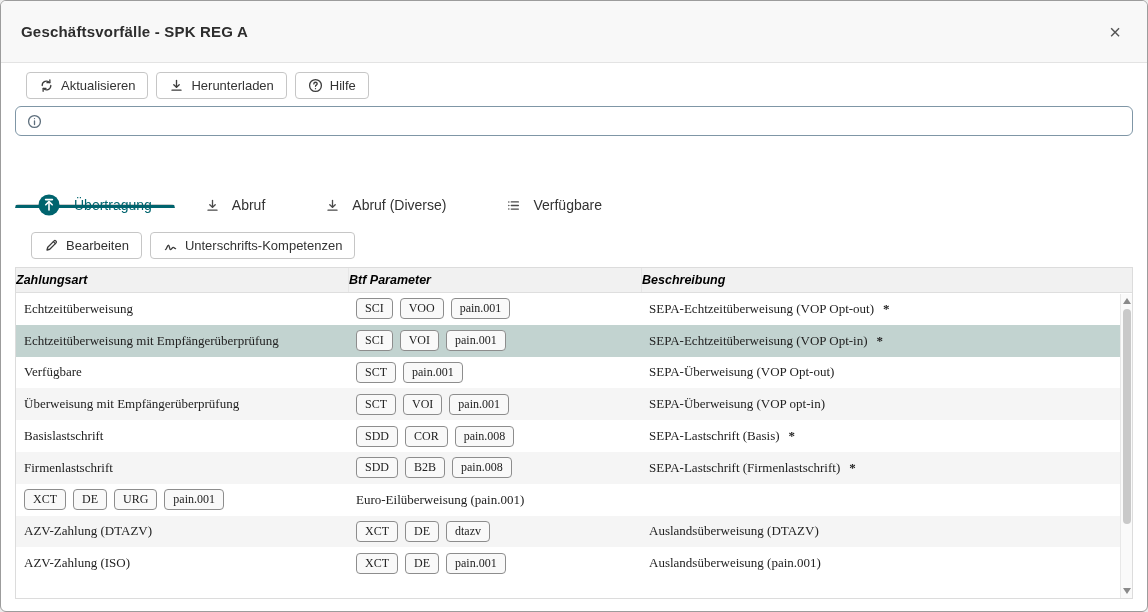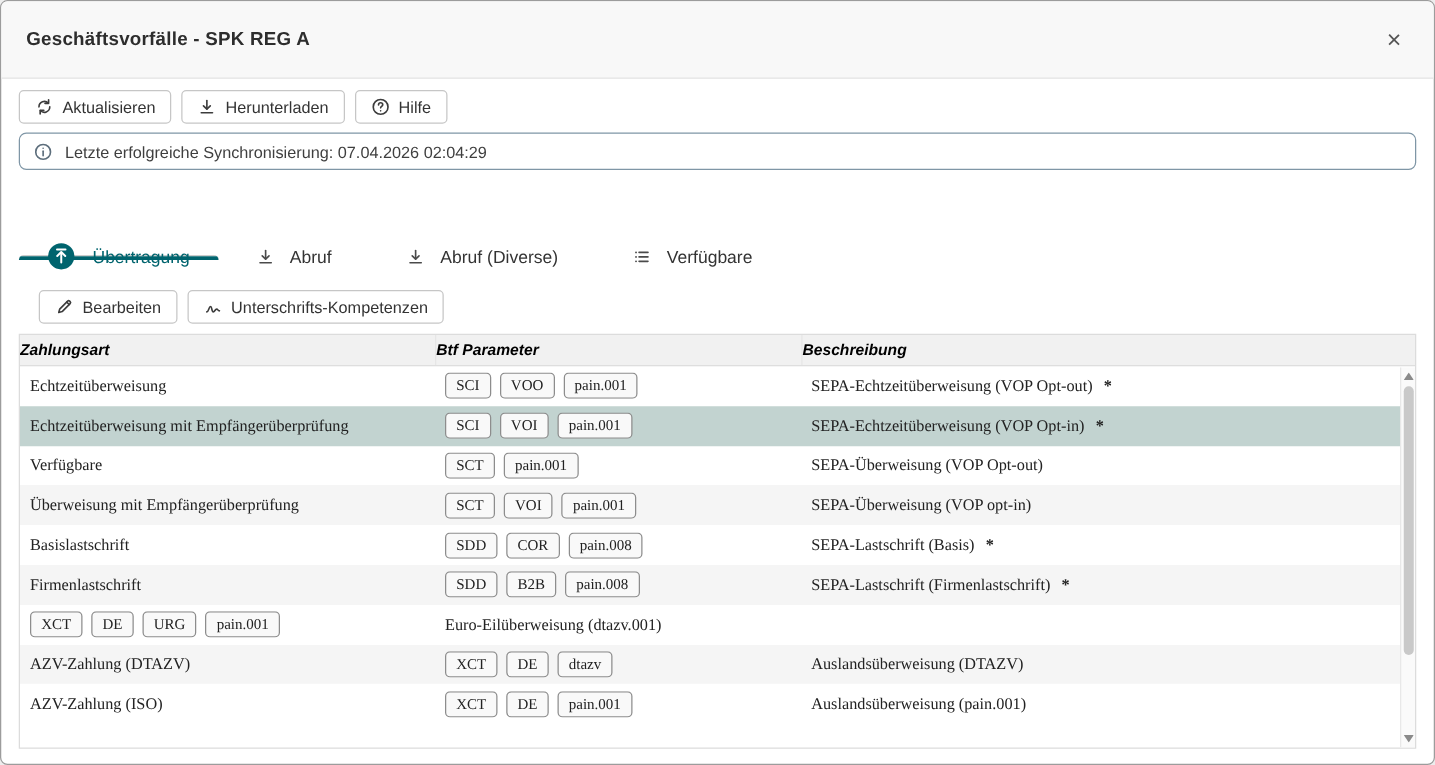--- a/index.html
+++ b/index.html
@@ -10,21 +10,21 @@
             border-radius: 6px; overflow: hidden; }
 
   
   .titlebar { height: 62px; background: #f8f8f8; border-bottom: 1px solid #e3e3e3;
               display: flex; align-items: center; padding: 0 20px; }
   .title { font-size: 15px; font-weight: 700; color: #2d2d2d; letter-spacing: .2px; }
   .close { margin-left: auto; font-size: 20px; color: #555; cursor: pointer;
            padding: 0 6px; line-height: 1; }
 
   
-  .toolbar { display: flex; gap: 8px; padding: 9px 14px 0; }
+  .toolbar { display: flex; gap: 8px; padding: 9px 25px 0; }
   .btn { display: inline-flex; align-items: center; gap: 7px; height: 27px; padding: 0 12px;
          background: #fff; border: 1px solid #c6c6c6; border-radius: 4px;
          font-family: "Liberation Sans", sans-serif; font-size: 13px; color: #333; cursor: pointer; }
   .ic { display: inline-flex; align-items: center; color: #3c3c3c; }
 
   
   .banner { margin: 7px 14px 0; height: 30px; border: 1px solid var(--banner-border, #7f96a6);
             border-radius: 6px; display: flex; align-items: center; gap: 10px; padding: 0 11px;
             font-size: 13px; color: #3f3f3f; }
   .banner .ic { color: #5d6e7c; }
@@ -113,21 +113,20 @@
     </div>
 
   <div class="banner">
     <span class="ic">
       <svg viewBox="0 0 16 16" width="15" height="15" fill="none" stroke="currentColor" stroke-width="1.4" stroke-linecap="round" stroke-linejoin="round">
           <circle cx="8" cy="8" r="6.3"></circle>
           <path d="M8 7.4v3.8"></path>
           <circle cx="8" cy="4.9" r=".7" fill="currentColor" stroke="none"></circle>
         </svg>
     </span>
-    <span>Letzte erfolgreiche Synchronisierung: 07.04.2026 02:04:29</span>
   </div>
 
   <div class="tabs" id="tabs">
       <div class="tab active">
         <span class="ic">
           <svg viewBox="0 0 22 22" width="22" height="22">
             <circle cx="11" cy="11" r="10.5" fill="var(--accent)"></circle>
             <g fill="none" stroke="#ffffff" stroke-width="1.6" stroke-linecap="round" stroke-linejoin="round">
               <path d="M11 16V8.2"></path>
               <path d="M7.8 10.8 11 7.6l3.2 3.2"></path>
@@ -281,21 +280,21 @@
           </div>
         </div>
         <div class="row">
           <div class="td">
             <span class="badge">XCT</span>
             <span class="badge">DE</span>
             <span class="badge">URG</span>
             <span class="badge">pain.001</span>
           </div>
           <div class="td">
-            <span>Euro-Eilüberweisung (dtazv.001)</span>
+            <span>Euro-Eilüberweisung (pain.001)</span>
           </div>
         </div>
         <div class="row">
           <div class="td">
             <span>AZV-Zahlung (DTAZV)</span>
           </div>
           <div class="td">
             <span class="badge">XCT</span>
             <span class="badge">DE</span>
             <span class="badge">dtazv</span>

